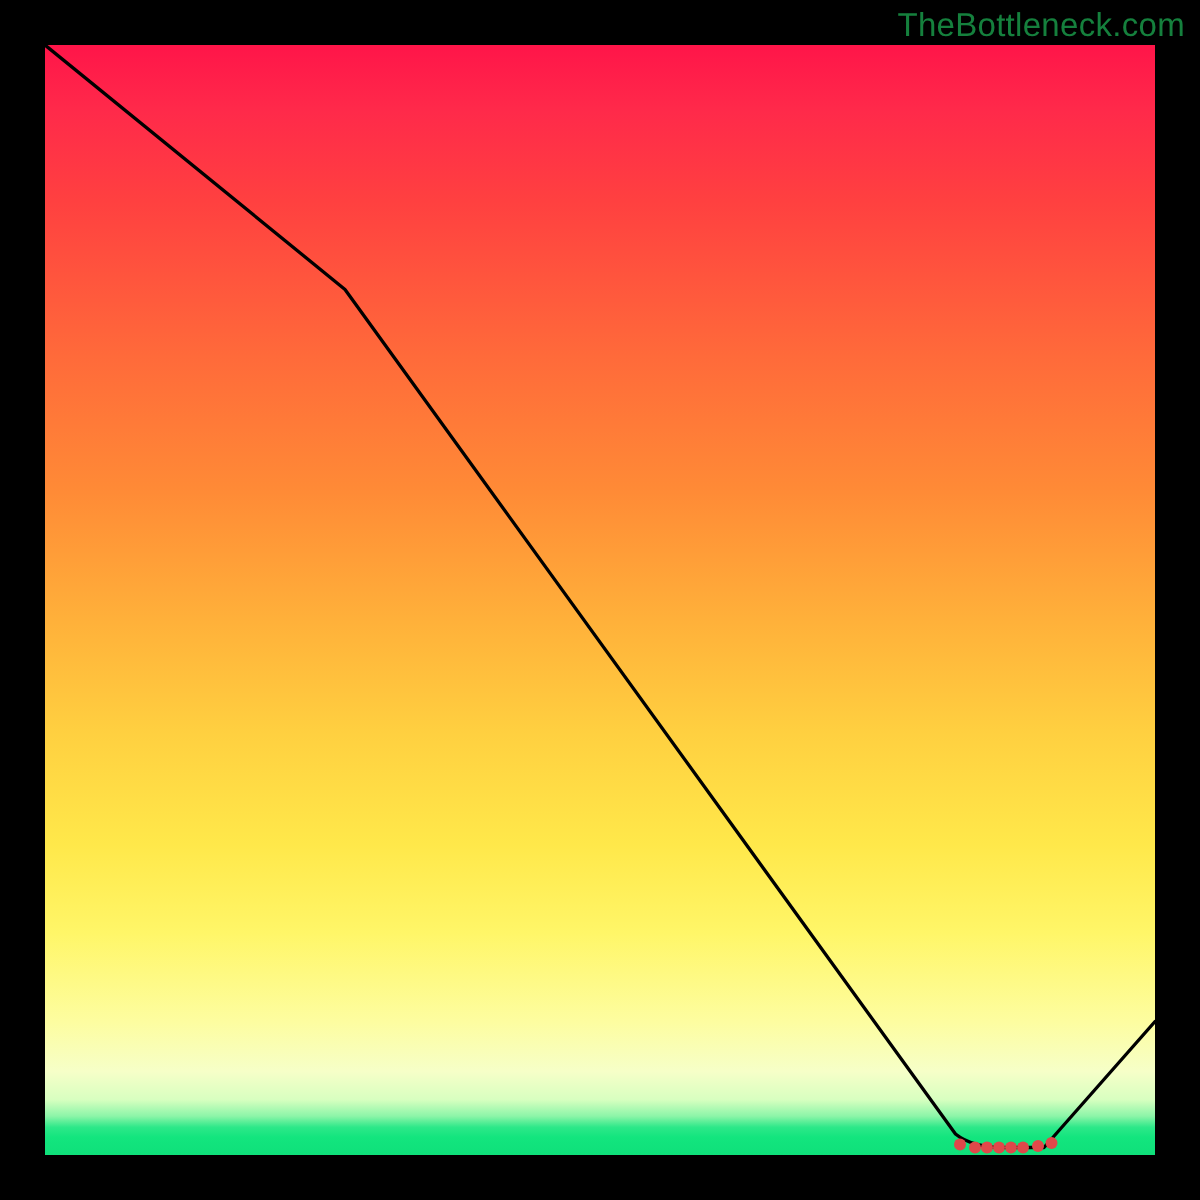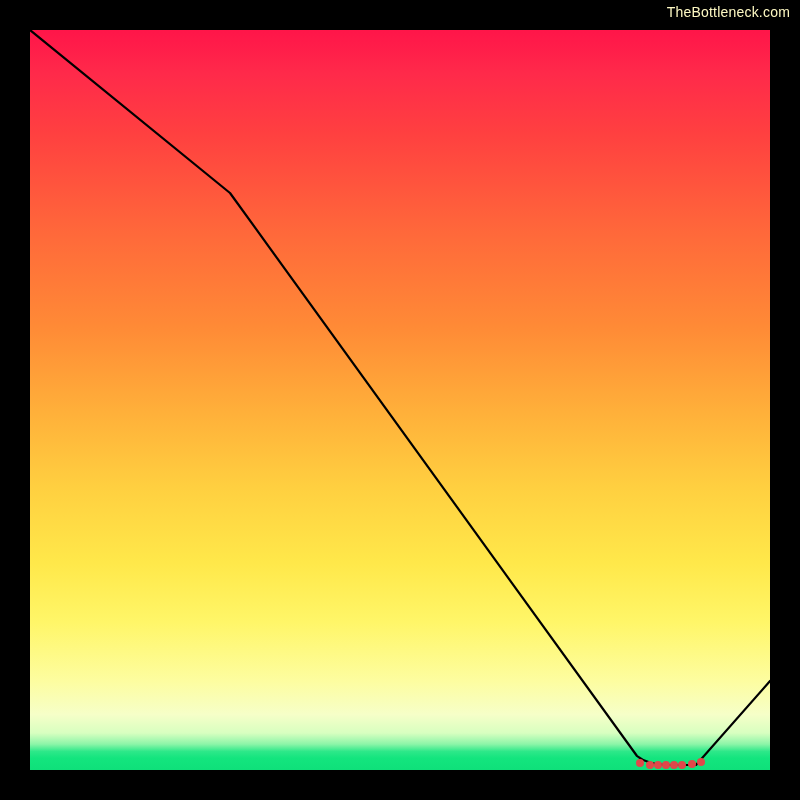--- a/index.html
+++ b/index.html
@@ -16,22 +16,22 @@
     top: 0;
     left: 0;
     width: 800px;
     height: 800px;
     background: #000;
   }
   .attribution {
     position: absolute;
     top: 4px;
     right: 10px;
-    color: #fef9c3;
-    font-size: 14px;
+    color: #15803d;
+    font-size: 22px;
     font-weight: 400;
     letter-spacing: 0.2px;
   }
   .plot {
     position: absolute;
     left: 30px;
     top: 30px;
     width: 740px;
     height: 740px;
     

